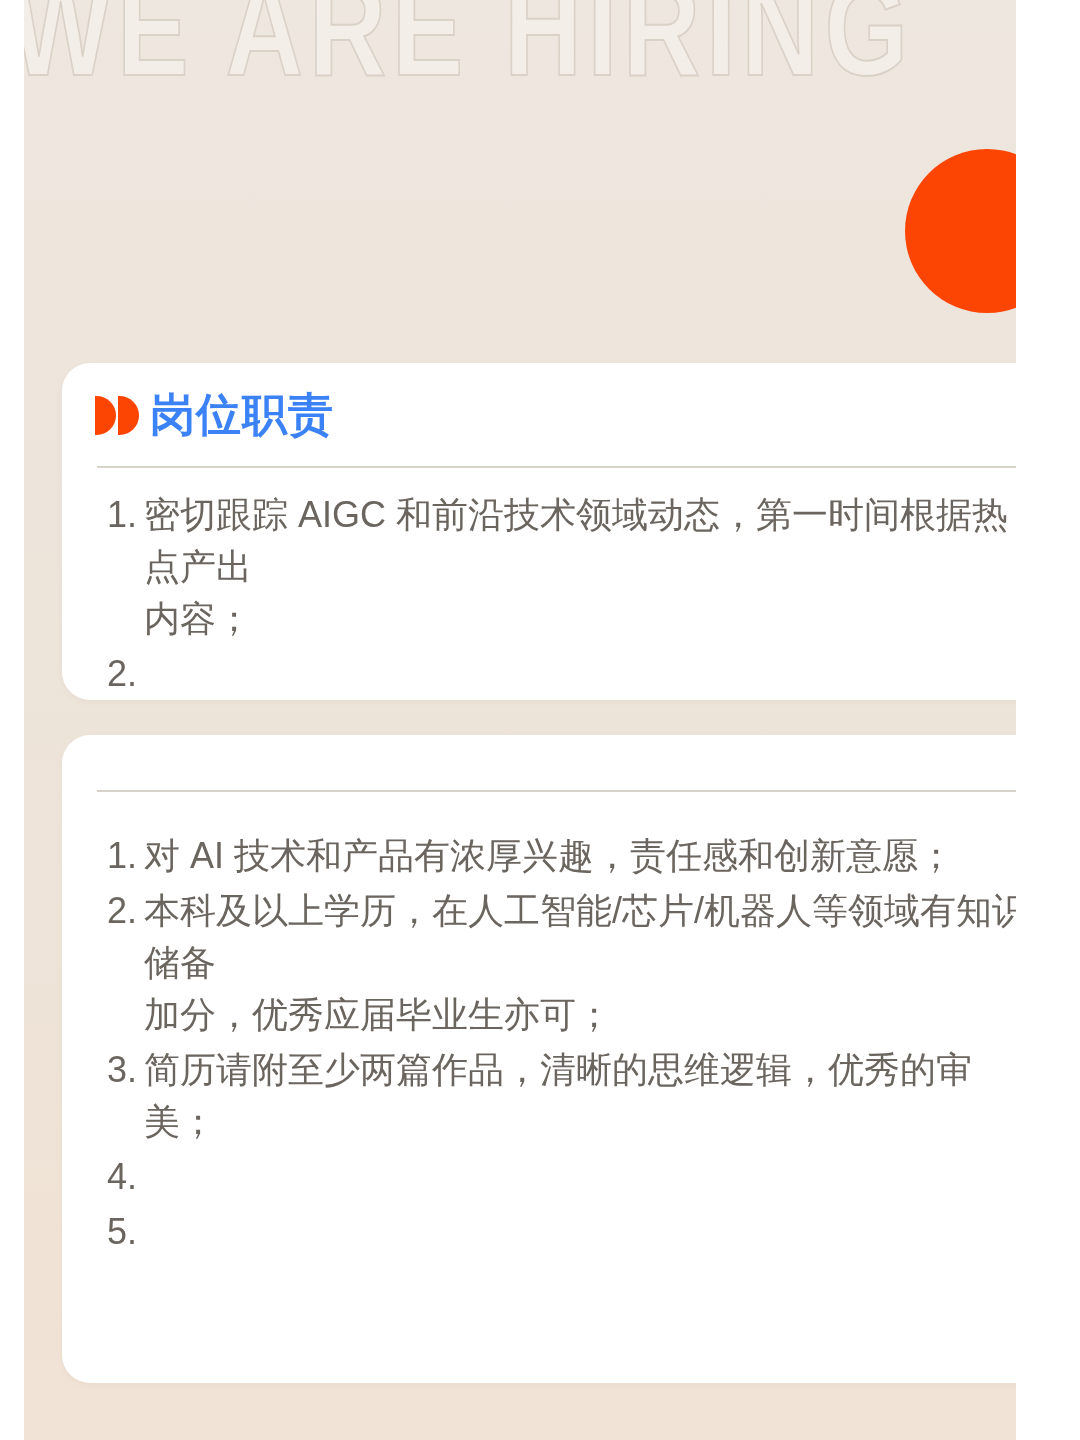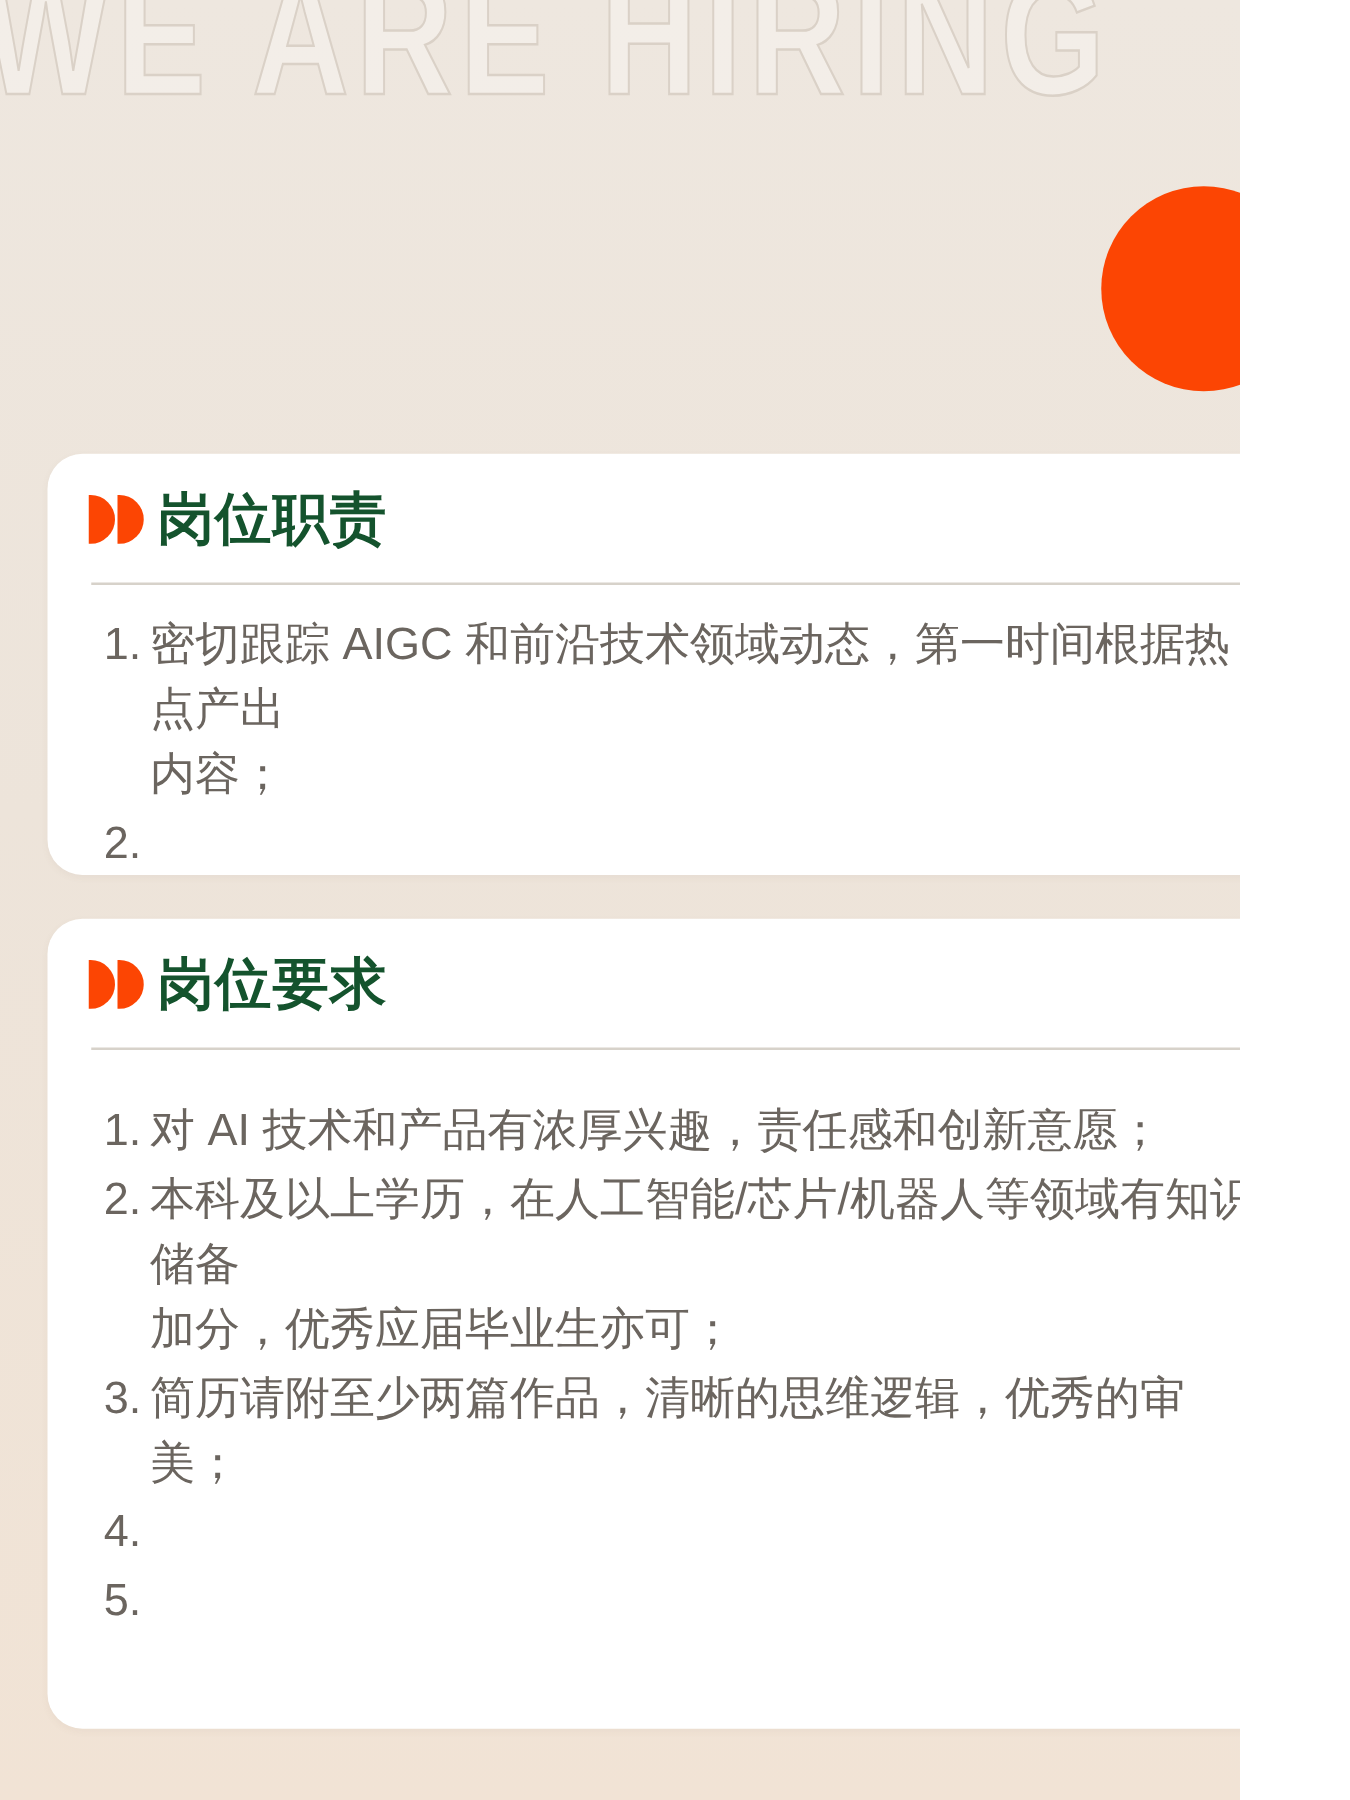--- a/index.html
+++ b/index.html
@@ -6,20 +6,21 @@
   body {
     width: 1080px; height: 1440px;
     font-family: "Liberation Sans", "DejaVu Sans", sans-serif;
     overflow: hidden;
   }
   .page {
     position: relative;
     width: 992px; height: 1440px;
     background: linear-gradient(180deg, #EEE7DF 0%, #EDE4DA 45%, #F1E3D5 100%);
     overflow: hidden;
+    margin-left: 24px;
   }
   .watermark {
     position: absolute;
     top: -40px; left: -14px;
     font-size: 136px;
     font-weight: 700;
     letter-spacing: 7px;
     white-space: nowrap;
     color: rgba(255,255,255,0.30);
     -webkit-text-stroke: 2px #DAD1C7;
@@ -72,21 +73,21 @@
     width: 21px; height: 39px;
     background: #FC4503;
     border-radius: 0 21px 21px 0;
     margin-right: 2px;
   }
   .card-head h2 {
     margin: 0;
     font-size: 45px;
     font-weight: 800;
     letter-spacing: 1px;
-    color: #14532d;
+    color: #3b82f6;
     line-height: 48px;
   }
   .divider {
     border: none;
     height: 2px;
     background: #D7D2CA;
     margin: 27px 2px 0 2px;
   }
   ol.list {
     list-style: none;
@@ -134,27 +135,20 @@
           <span class="txt">密切跟踪 AIGC 和前沿技术领域动态，第一时间根据热点产出
 内容；</span>
         </li>
         <li>
           <span class="num">2.</span>
         </li>
       </ol>
   </section>
 
   <section class="card card2">
-    <div class="card-head">
-      <span class="dd-icon">
-          <i></i>
-          <i></i>
-        </span>
-      <h2>岗位要求</h2>
-    </div>
     <hr class="divider">
     <ol class="list">
         <li>
           <span class="num">1.</span>
           <span class="txt">对 AI 技术和产品有浓厚兴趣，责任感和创新意愿；</span>
         </li>
         <li>
           <span class="num">2.</span>
           <span class="txt">本科及以上学历，在人工智能/芯片/机器人等领域有知识储备
 加分，优秀应届毕业生亦可；</span>

